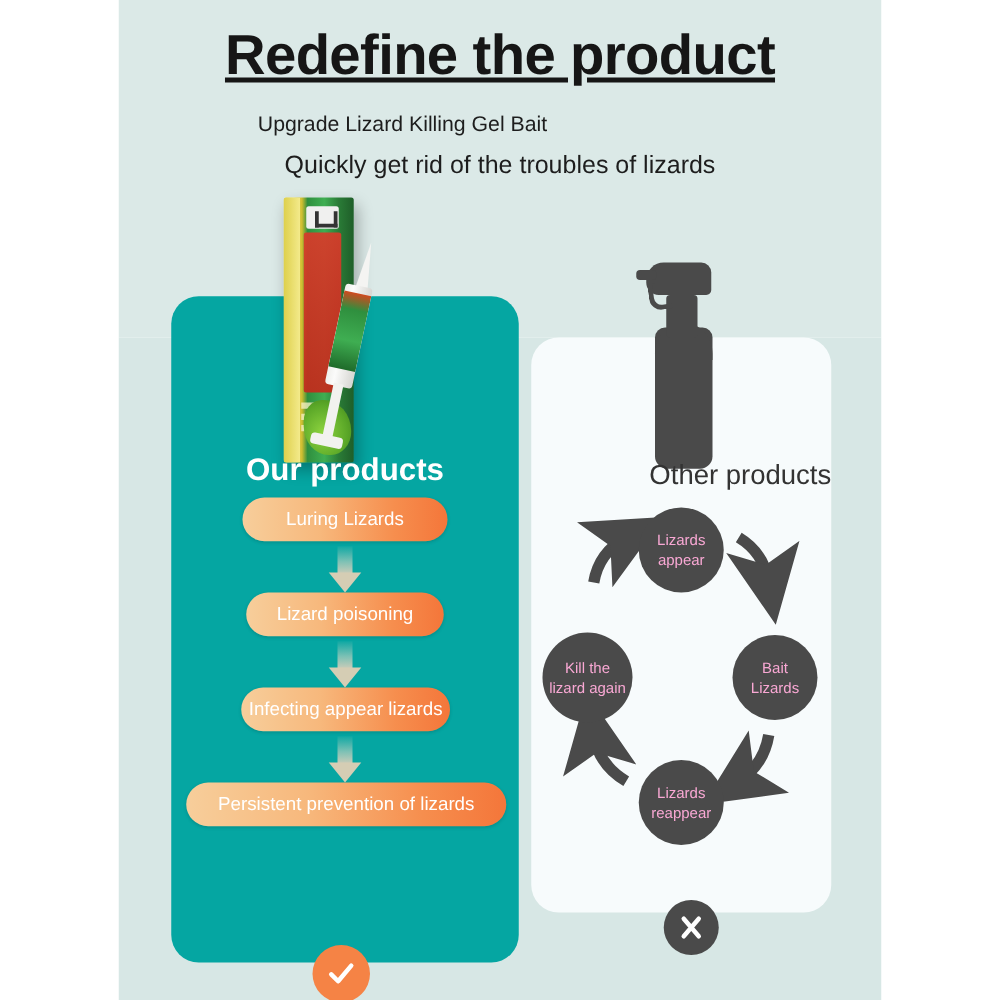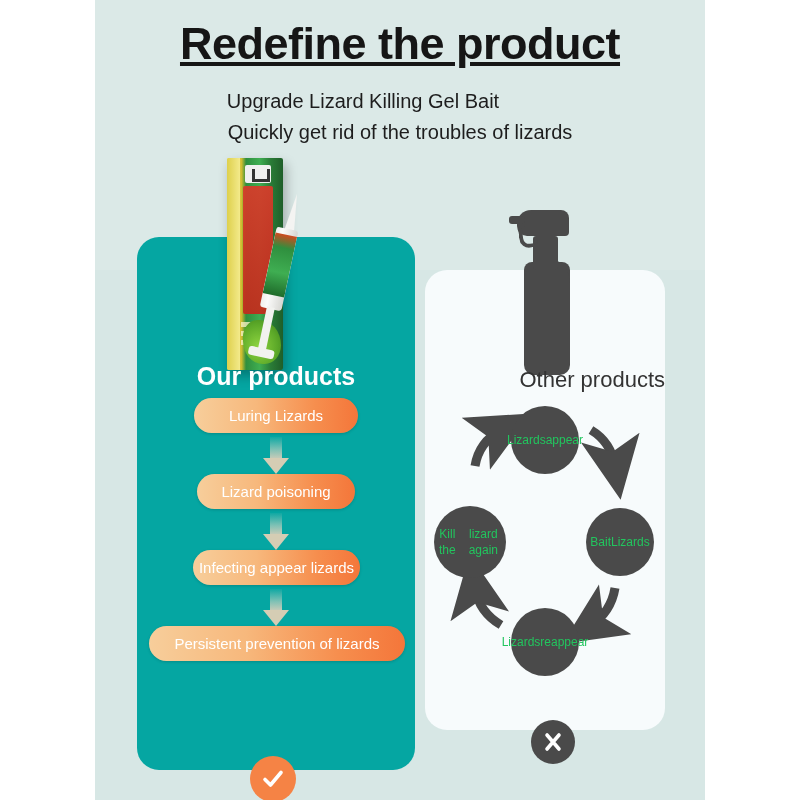--- a/index.html
+++ b/index.html
@@ -40,23 +40,22 @@
     font-weight: bold;
     color: #161616;
     letter-spacing: -0.5px;
     text-decoration: underline;
   }
   .subtitle-1 {
     position: absolute;
     left: 0; top: 90px;
     width: 644px;
     text-align: center;
-    font-size: 20px;
+    font-size: 17px;
     color: #1d1d1d;
-    margin-left: 41px;
   }
   .subtitle-2 {
     position: absolute;
     left: 0; top: 121px;
     width: 800px;
     text-align: center;
     font-size: 20px;
     color: #1d1d1d;
   }
 
@@ -290,24 +289,25 @@
     border-right: 13px solid transparent;
     border-top: 16px solid #d5cdb4;
   }
 
   
   .cycle-circle {
     position: absolute;
     width: 68px; height: 68px;
     border-radius: 50%;
     background: #4a4a4a;
-    color: #22c55e;
+    color: #f9a8d4;
     font-size: 12px;
     line-height: 16px;
     display: flex;
+    flex-direction: column;
     align-items: center;
     justify-content: center;
     text-align: center;
   }
   .cc-top    { left: 511px; top: 406px; }
   .cc-right  { left: 586px; top: 508px; }
   .cc-bottom { left: 511px; top: 608px; }
   .cc-left   { left: 436px; top: 508px; width: 72px; height: 72px; top: 506px; left: 434px; }
 
   

